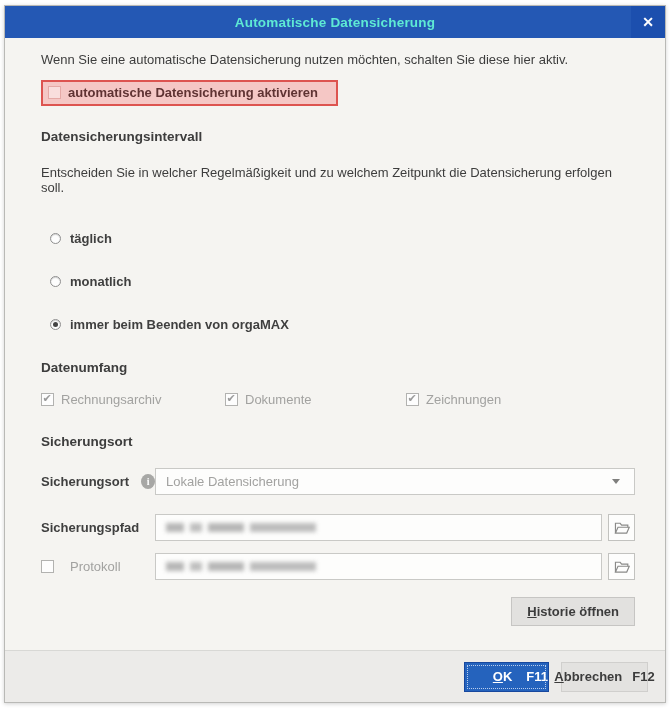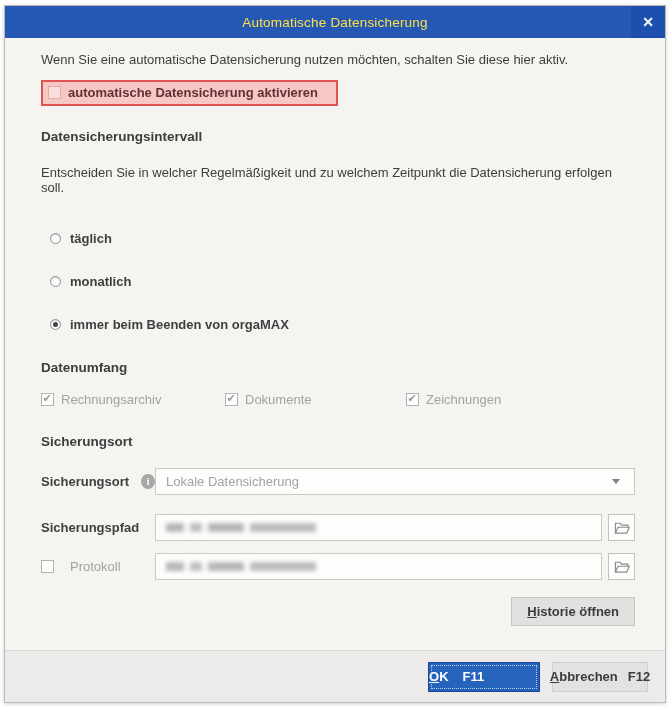--- a/index.html
+++ b/index.html
@@ -6,21 +6,21 @@
   html,body { width: 670px; height: 709px; background: #ffffff; font-family: "Liberation Sans", sans-serif; }
   .dialog {
     position: absolute; left: 4px; top: 5px; width: 662px; height: 698px;
     background: #f5f4f1; border: 1px solid #b9b9b6; box-shadow: 0 1px 4px rgba(0,0,0,.18);
   }
   
   .titlebar {
     position: relative; height: 32px; background: #2458b4;
     display: flex; align-items: center; justify-content: center;
   }
-  .titlebar .title { color: #fde047; font-size: 13.5px; font-weight: normal; letter-spacing: .2px; }
+  .titlebar .title { color: #5eead4; font-size: 13.5px; font-weight: bold; letter-spacing: .2px; }
   .close-btn {
     position: absolute; right: 0; top: 0; width: 34px; height: 32px; background: #1c4fae;
     display: flex; align-items: center; justify-content: center; cursor: pointer;
     color: #ffffff; font-size: 14px; font-weight: bold;
   }
   
   .content { height: 614px; padding: 0 30px 0 36px; color: #3d3d3d; font-size: 13px; overflow: hidden; }
   .intro { padding-top: 14px; }
   .activate-box {
     display: inline-flex; align-items: center; gap: 7px; margin-top: 13px;
@@ -90,27 +90,27 @@
     background: #e2e1df; border: 1px solid #c6c5c3; color: #3c3c3c;
     font-size: 13px; font-weight: bold; padding: 6px 15px; cursor: pointer; font-family: inherit;
   }
   
   .footer {
     position: absolute; left: 0; right: 0; bottom: 0; height: 52px; background: #ecebe9;
     border-top: 1px solid #d8d8d5; display: flex; align-items: center; justify-content: flex-end;
     padding-right: 17px; gap: 12px;
   }
   .btn-ok {
-    width: 112px; height: 30px; background: #2563bd; border: 1px solid #18489e; color: #ffffff;
+    width: 85px; height: 30px; background: #2563bd; border: 1px solid #18489e; color: #ffffff;
     font-size: 13px; font-weight: bold; cursor: pointer; font-family: inherit;
     outline: 1px dotted #b9cdec; outline-offset: -4px;
-    display: inline-flex; align-items: center; justify-content: flex-start; gap: 14px; margin-left: 13px;
+    display: inline-flex; align-items: center; justify-content: flex-end; gap: 14px; margin-left: 13px;
   }
   .btn-cancel {
-    width: 96px; height: 30px; background: #e3e2e0; border: 1px solid #d0cfcd; color: #3c3c3c;
+    width: 87px; height: 30px; background: #e3e2e0; border: 1px solid #d0cfcd; color: #3c3c3c;
     font-size: 13px; font-weight: bold; cursor: pointer; font-family: inherit;
     display: inline-flex; align-items: center; justify-content: center; gap: 10px;
   }
   .key { font-weight: bold; }
 </style>
 </head>
 <body>
 
 <div class="dialog">
 

